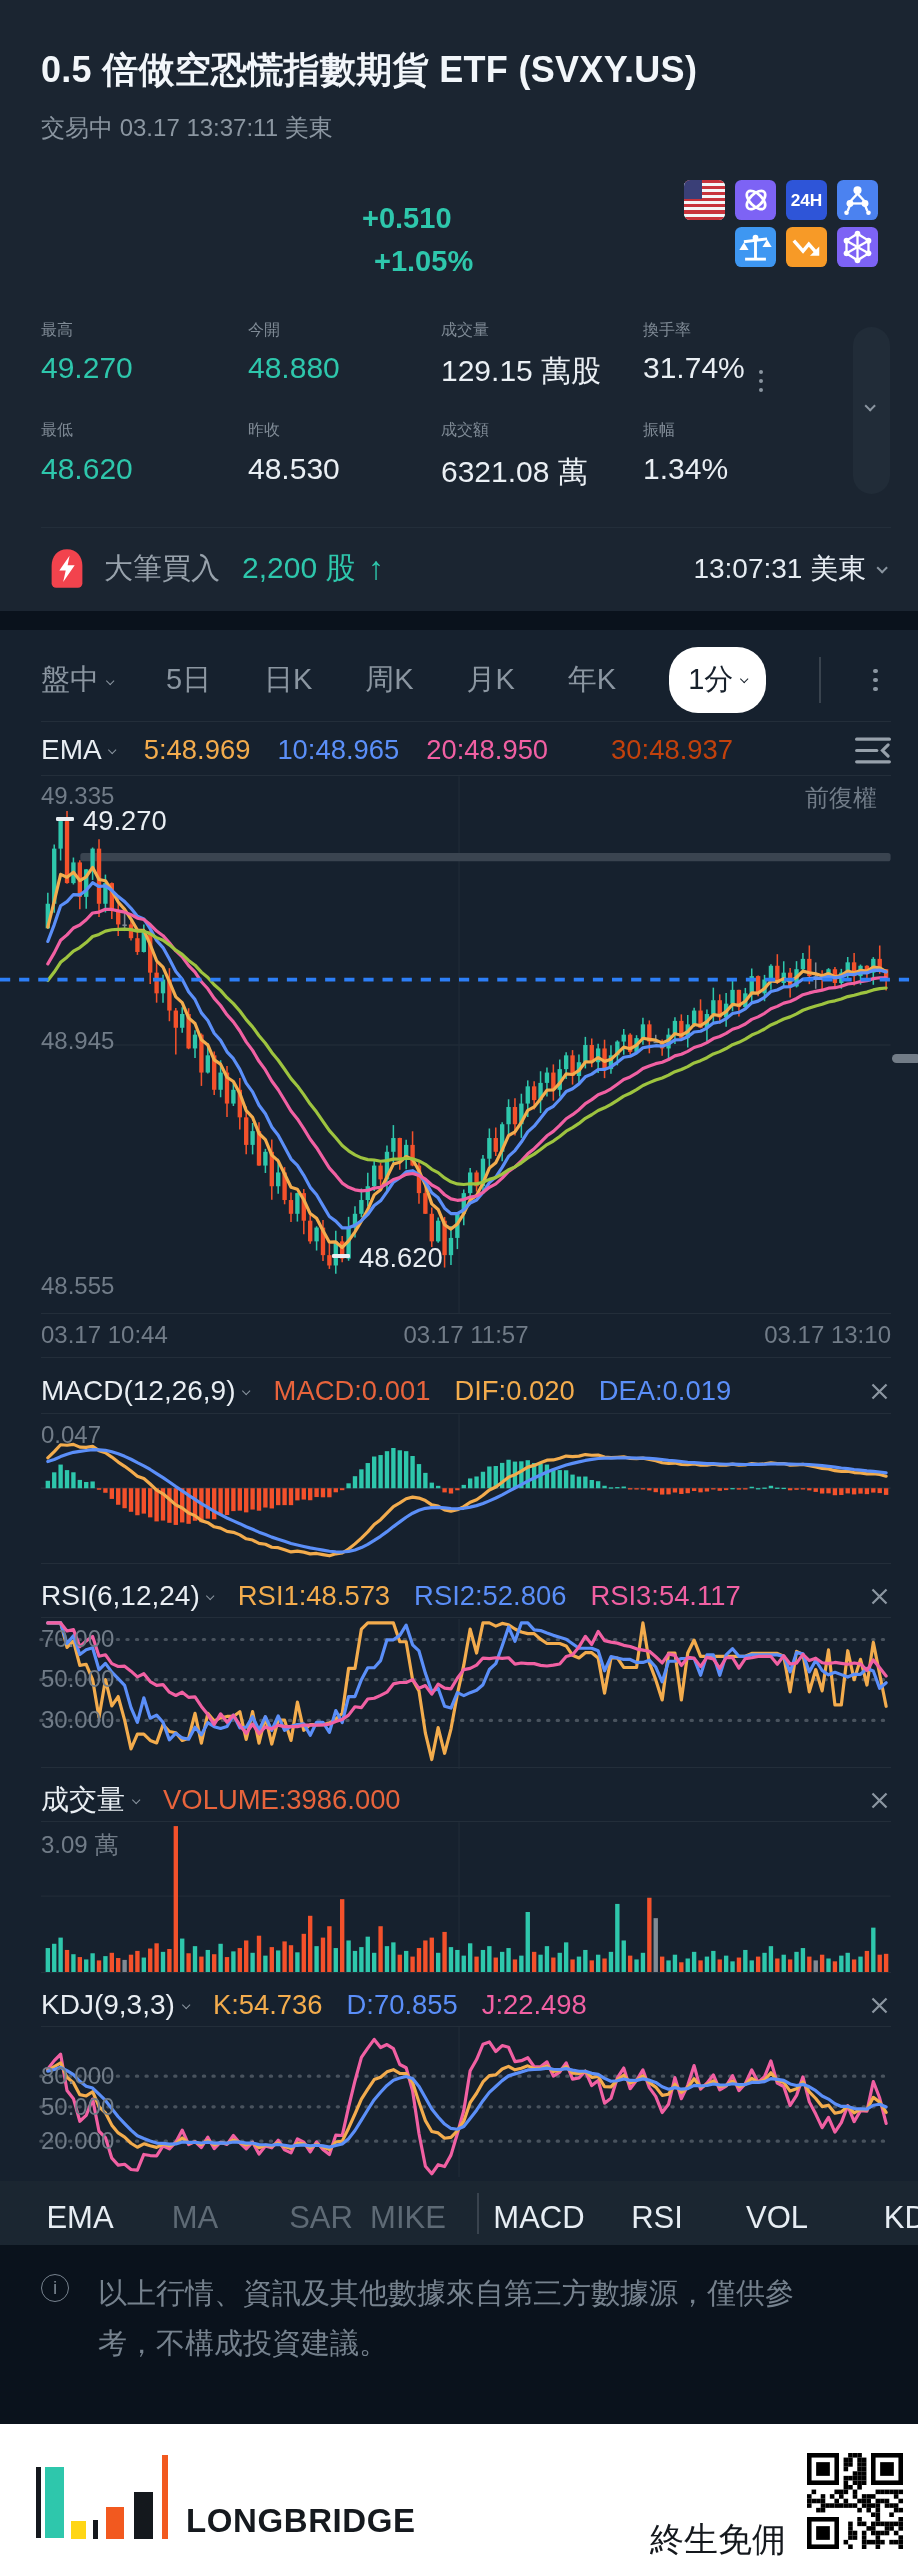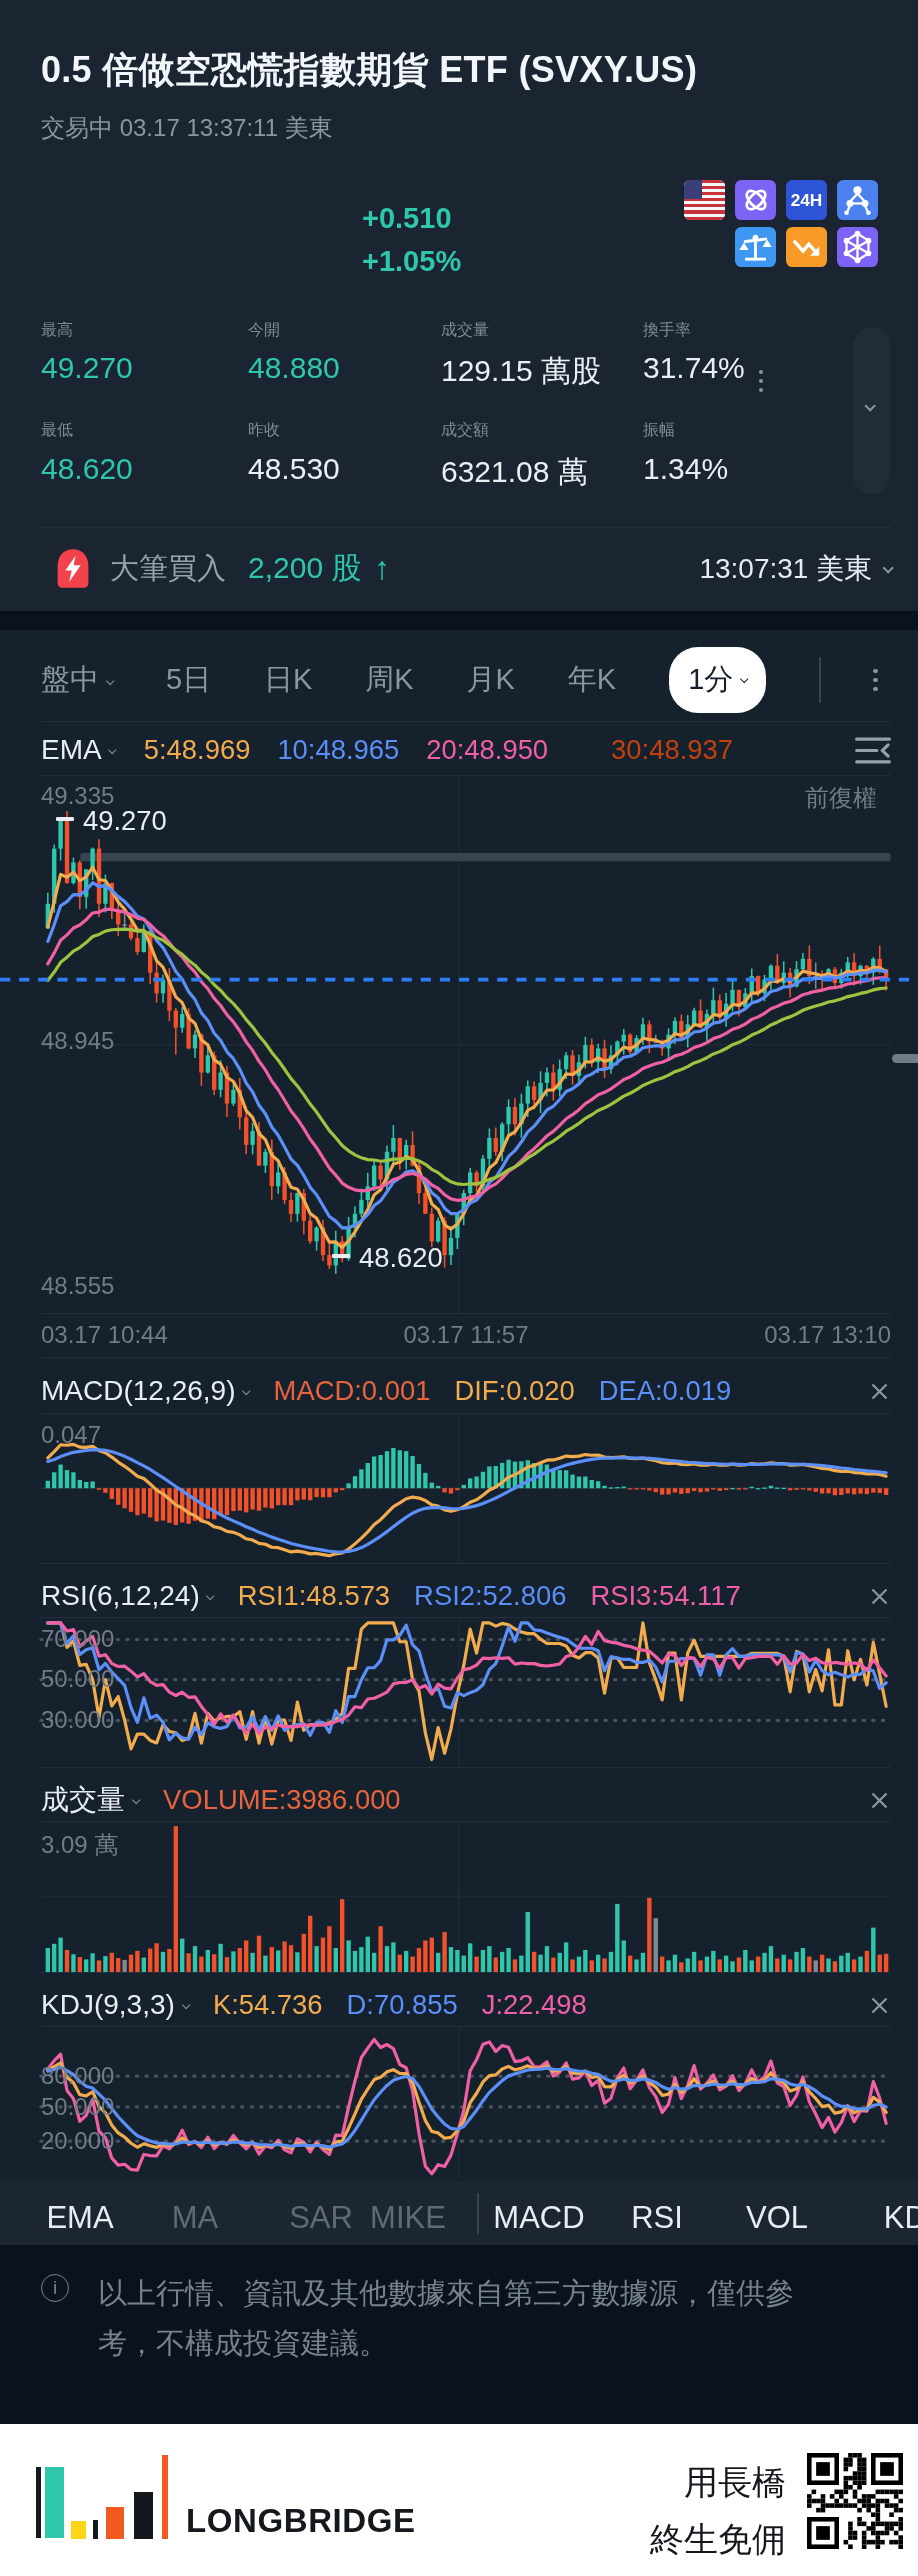--- a/index.html
+++ b/index.html
@@ -41,21 +41,21 @@
 </head>
 <body>
 
 <div class="screen">
 
   <div class="quote-sec">
     <div class="abs title" style="left:41px;top:46px;width:848px;">0.5 倍做空恐慌指數期貨 ETF (SVXY.US)</div>
     <div class="abs status" style="left:41px;top:112px;">交易中 03.17 13:37:11 美東</div>
 
     <div class="abs chg" style="left:362px;top:202px;">+0.510</div>
-    <div class="abs chg" style="left:362px;top:245px;text-align:right;">+1.05%</div>
+    <div class="abs chg" style="left:374px;top:245px;text-align:right;">+1.05%</div>
 
     <div class="badge" style="left:684px;top:180px;background:#EEF1F4;overflow:hidden;">
       <div style="width:41px;height:40px;background:repeating-linear-gradient(180deg,#C8333C 0 3.1px,#F4F6F8 3.1px 6.1px);position:relative;">
         <div style="position:absolute;left:0;top:0;width:18px;height:18.5px;background:#3A3F77;"></div>
       </div>
     </div>
     <div class="badge" style="left:735px;top:180px;background:#7D63F5;">
       <svg width="36" height="34" viewBox="0 0 64 62">
           <g fill="none" stroke="#fff" stroke-width="5">
             <ellipse cx="32" cy="31" rx="21" ry="11" transform="rotate(45 32 31)"></ellipse>
@@ -159,21 +159,21 @@
           <div class="stat-value">1.34%</div>
         </div>
       </div>
 
     <div class="abs" style="left:853px;top:327px;width:37px;height:167px;border-radius:18.5px;background:#212C38;">
       <span class="chev" style="position:absolute;left:12.8px;top:75px;"></span>
     </div>
 
     <div class="hline" style="top:527px;"></div>
 
-    <div class="abs" style="left:55px;top:538px;width:837px;height:61px;display:flex;align-items:center;">
+    <div class="abs" style="left:49px;top:538px;width:837px;height:61px;display:flex;align-items:center;">
       <svg width="36" height="41" viewBox="0 0 56 64">
           <path d="M28 2 C13 2 4 13 4 28 L4 55 a7 7 0 0 0 7 7 L45 62 a7 7 0 0 0 7-7 L52 28 C52 13 43 2 28 2 Z" fill="#F2434D"></path>
           <path d="M32 12 L16 35 L26 35 L22 53 L40 27 L29 27 Z" fill="#fff"></path>
         </svg>
       <span style="font-size:29px;color:#98A2AC;margin-left:19px;">大筆買入</span>
       <span style="font-size:30px;color:#2EC7AC;margin-left:22px;">2,200 股</span>
       <span style="font-size:32px;color:#2EC7AC;margin-left:12.8px;">↑</span>
       <span class="spacer"></span>
       <span style="font-size:28px;color:#E6ECF2;">13:07:31 美東</span>
       <span class="chev" style="margin-left:11.5px;"></span>
@@ -891,21 +891,20 @@
   <div class="footer-sec">
 
     <div class="abs" style="left:36px;top:43px;width:4.5px;height:71px;background:#14181D;"></div>
     <div class="abs" style="left:45px;top:43px;width:19px;height:71px;background:#2EC7AC;"></div>
     <div class="abs" style="left:71px;top:97px;width:15.3px;height:18px;background:#FFD615;"></div>
     <div class="abs" style="left:93px;top:96px;width:5.1px;height:19px;background:#14181D;"></div>
     <div class="abs" style="left:106px;top:83px;width:18px;height:32px;background:#F2591F;"></div>
     <div class="abs" style="left:134px;top:68px;width:19px;height:47px;background:#14181D;"></div>
     <div class="abs" style="left:162px;top:31px;width:5.7px;height:84px;background:#F2591F;"></div>
     <div class="abs" style="left:186px;top:78px;font-size:33px;font-weight:600;color:#15191E;letter-spacing:0.6px;">LONGBRIDGE</div>
-    <div class="abs" style="left:574px;top:36px;width:212px;text-align:right;font-size:34px;color:#14181D;">用長橋</div>
     <div class="abs" style="left:574px;top:93px;width:212px;text-align:right;font-size:34px;color:#14181D;">終生免佣</div>
     <svg id="qr-svg" class="abs" style="left:807px;top:29px;" width="96" height="96" viewBox="0 0 150 150">
         <rect x="0" y="64.28571428571429" width="7.142857142857143" height="7.142857142857143" fill="#000"></rect>
         <rect x="0" y="71.42857142857143" width="7.142857142857143" height="7.142857142857143" fill="#000"></rect>
         <rect x="0" y="78.57142857142857" width="7.142857142857143" height="7.142857142857143" fill="#000"></rect>
         <rect x="7.142857142857143" y="57.142857142857146" width="7.142857142857143" height="7.142857142857143" fill="#000"></rect>
         <rect x="7.142857142857143" y="71.42857142857143" width="7.142857142857143" height="7.142857142857143" fill="#000"></rect>
         <rect x="14.285714285714286" y="71.42857142857143" width="7.142857142857143" height="7.142857142857143" fill="#000"></rect>
         <rect x="14.285714285714286" y="85.71428571428572" width="7.142857142857143" height="7.142857142857143" fill="#000"></rect>
         <rect x="21.42857142857143" y="64.28571428571429" width="7.142857142857143" height="7.142857142857143" fill="#000"></rect>

